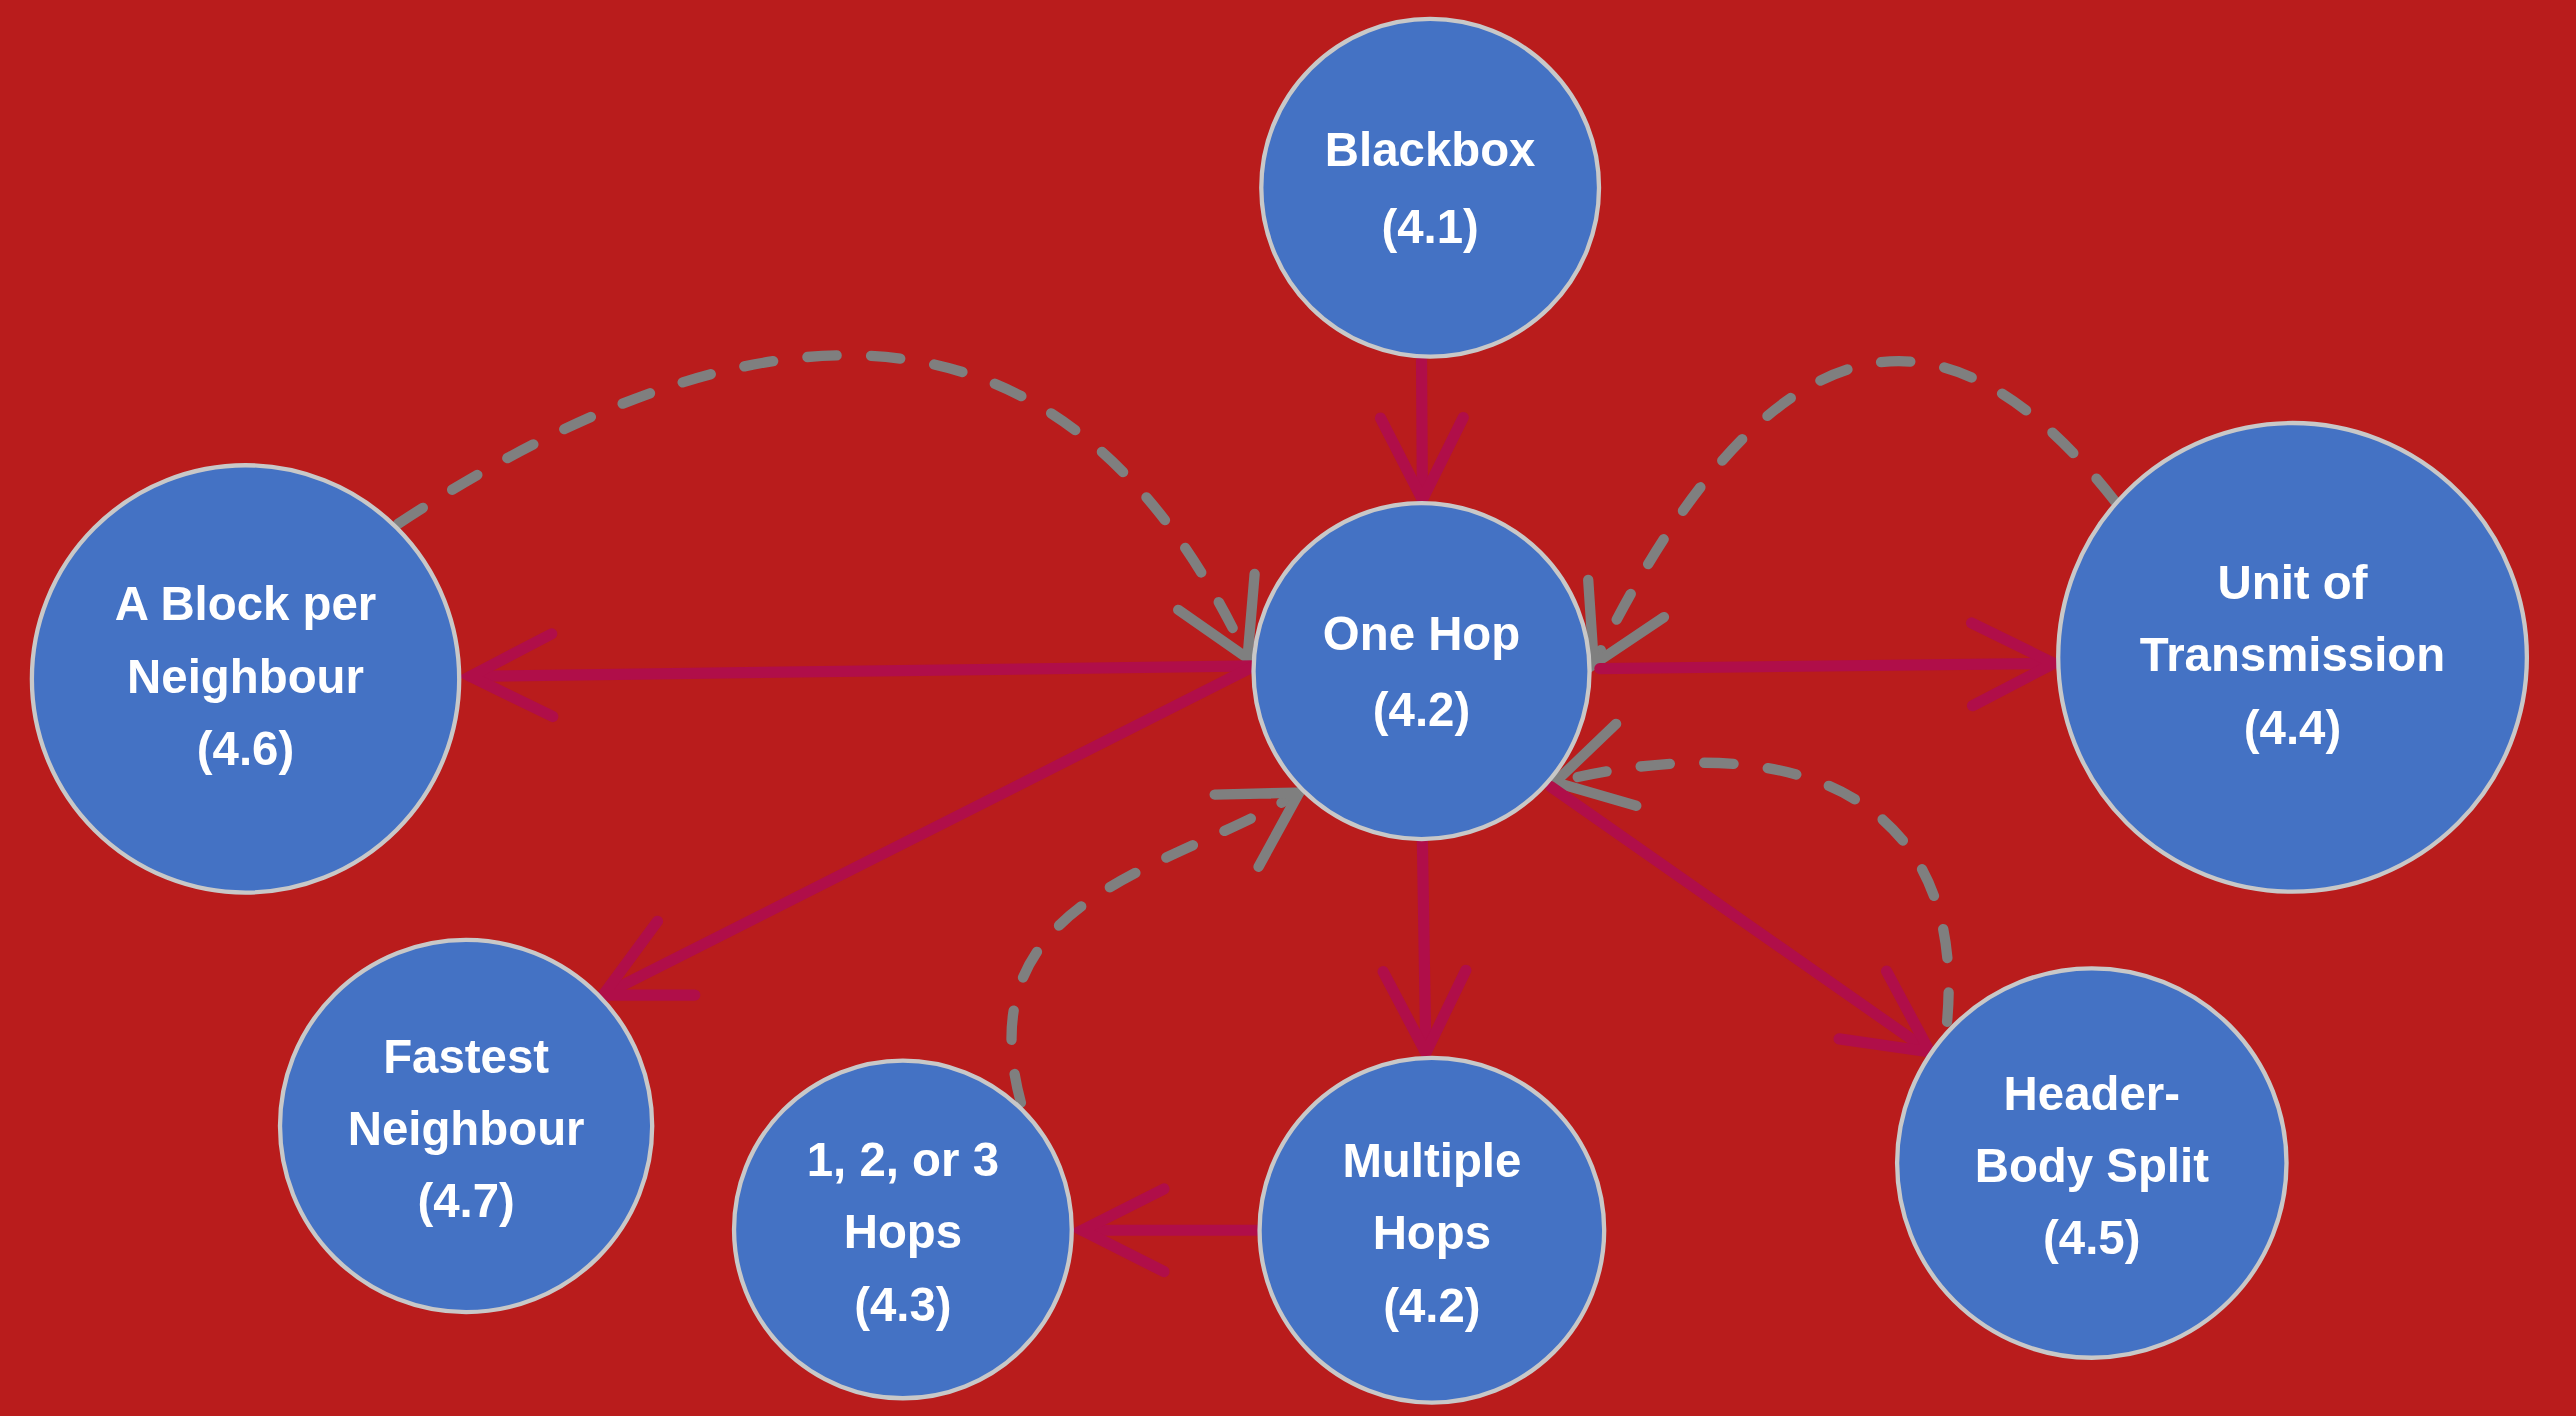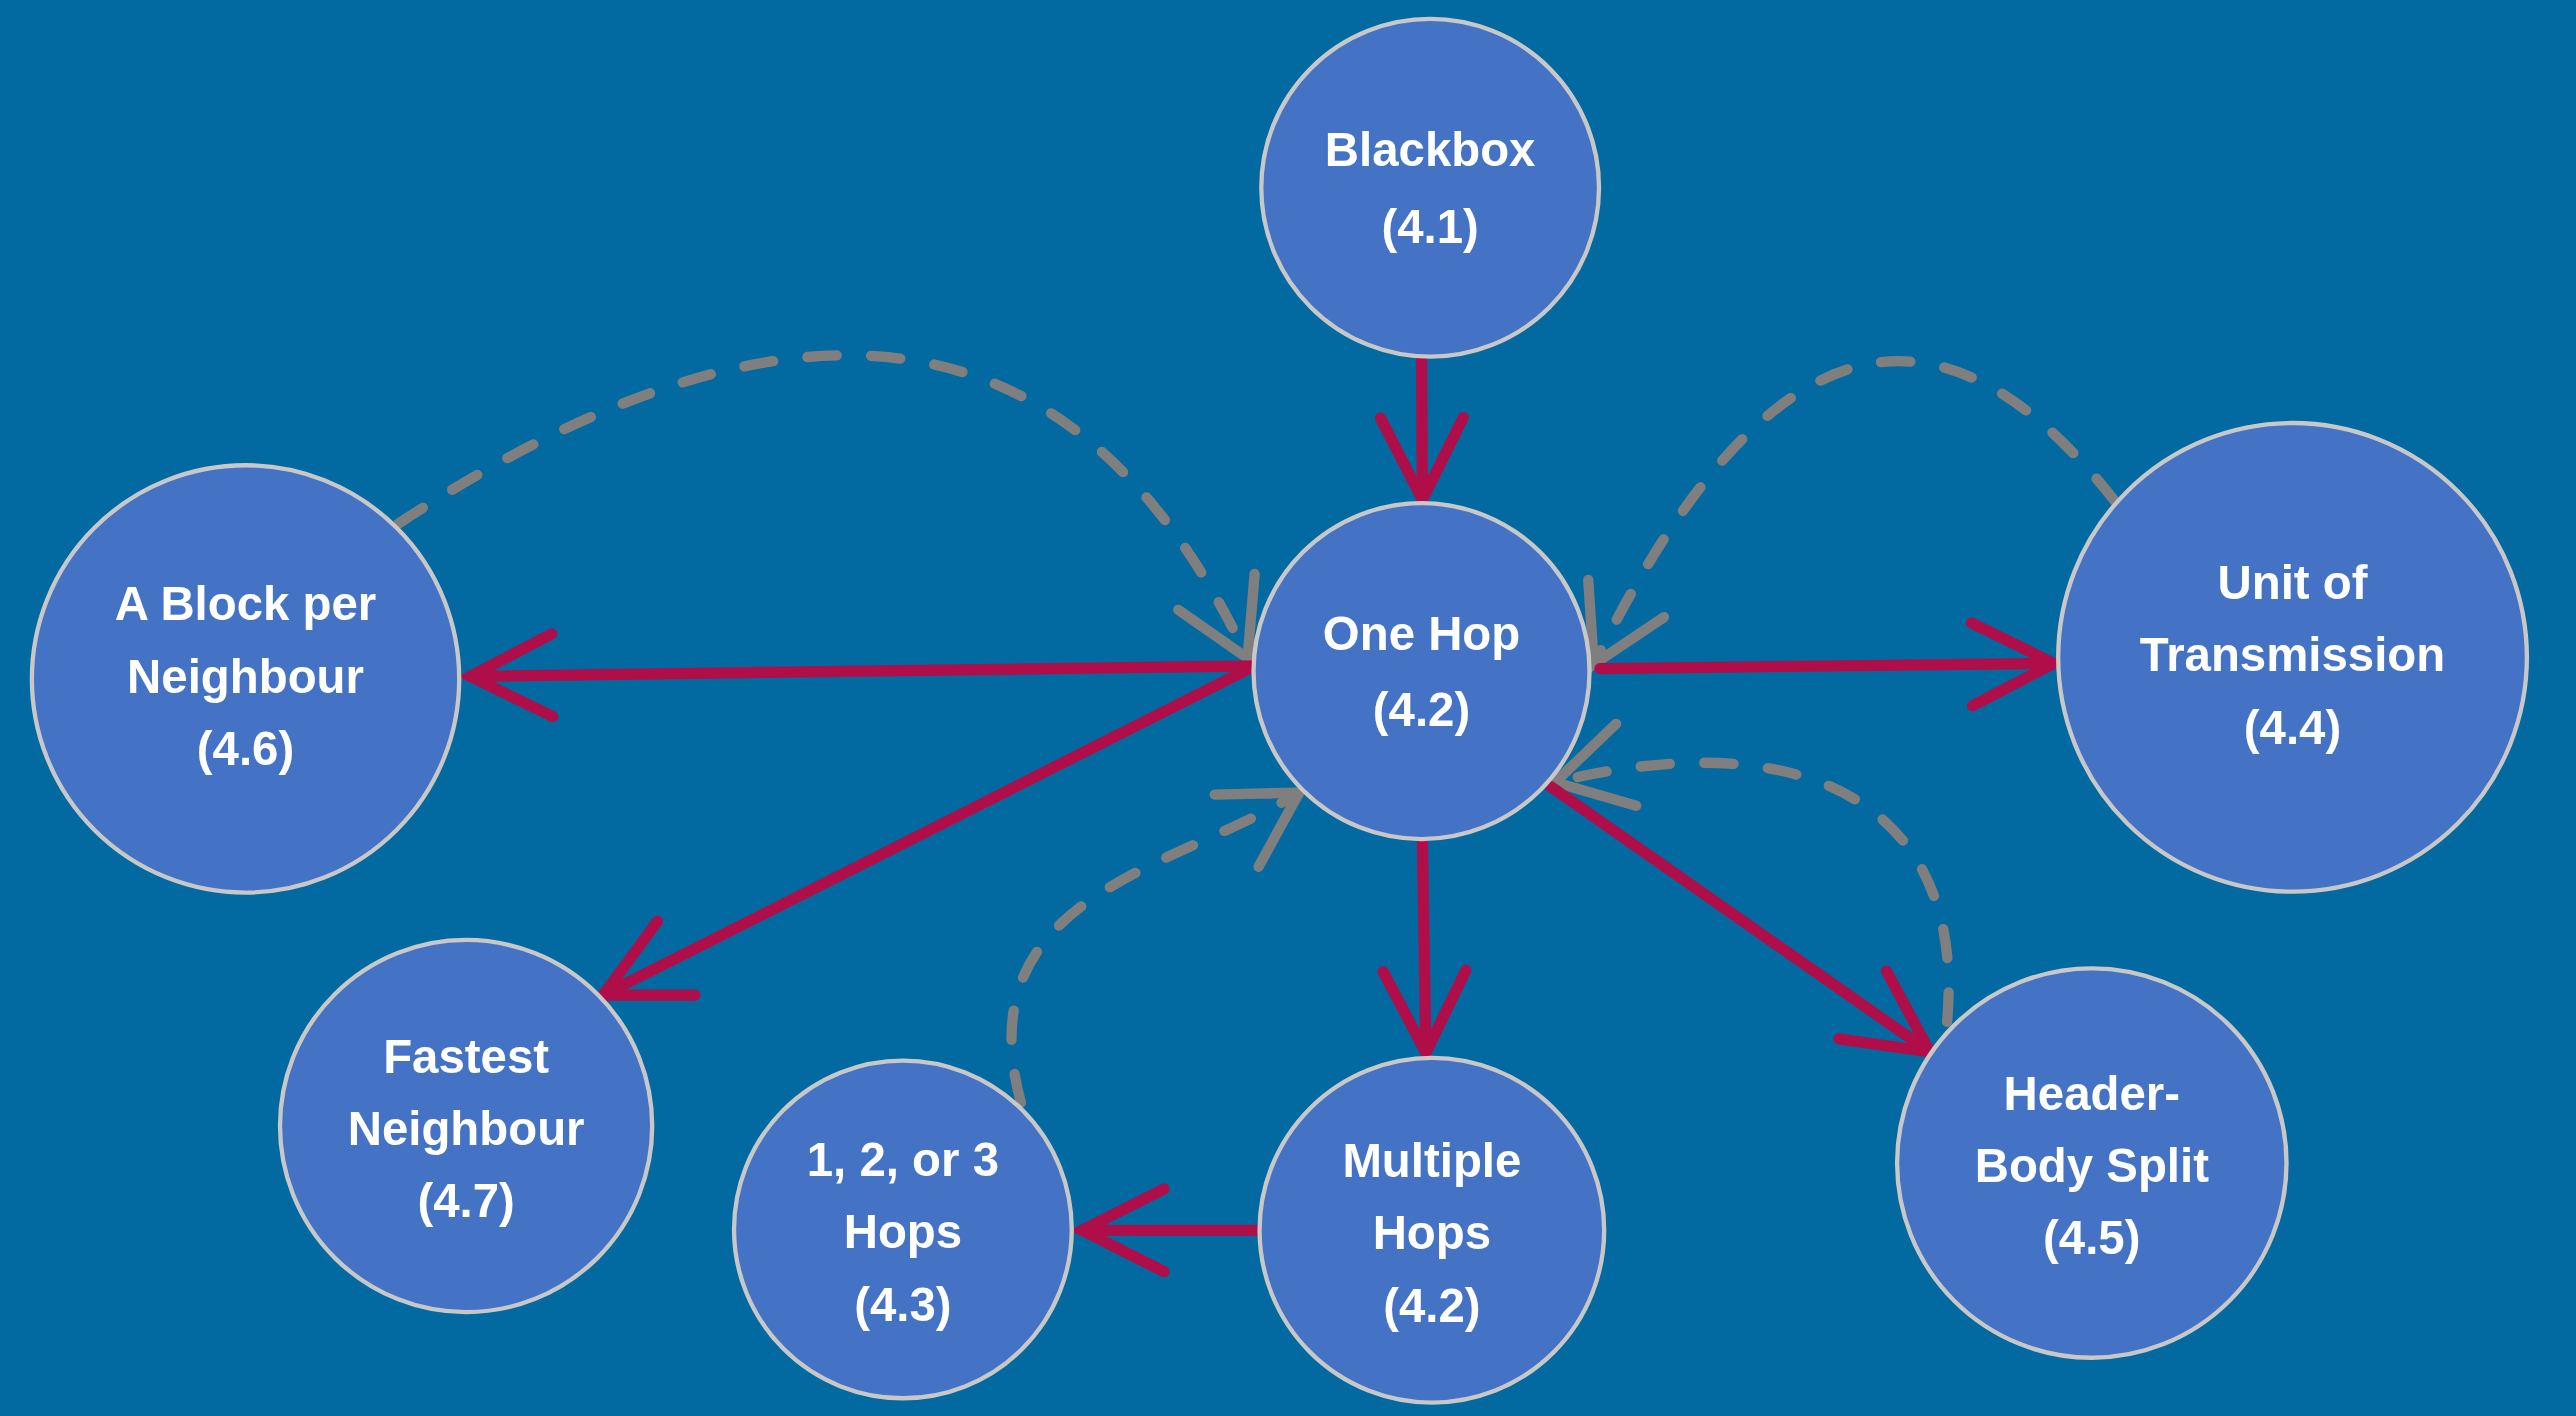--- a/index.html
+++ b/index.html
@@ -4,21 +4,21 @@
 <style>
   html, body {
     margin: 0;
     padding: 0;
     background: #ffffff;
   }
   .stage {
     width: 100%;
     max-width: 2576px;
     margin: 0 auto;
-    background: #0369a1;
+    background: #b91c1c;
   }
   svg {
     display: block;
     width: 100%;
     height: auto;
     font-family: "Liberation Sans", sans-serif;
   }
   .node-circle {
     fill: #4472C4;
     stroke: #C8C8C8;

